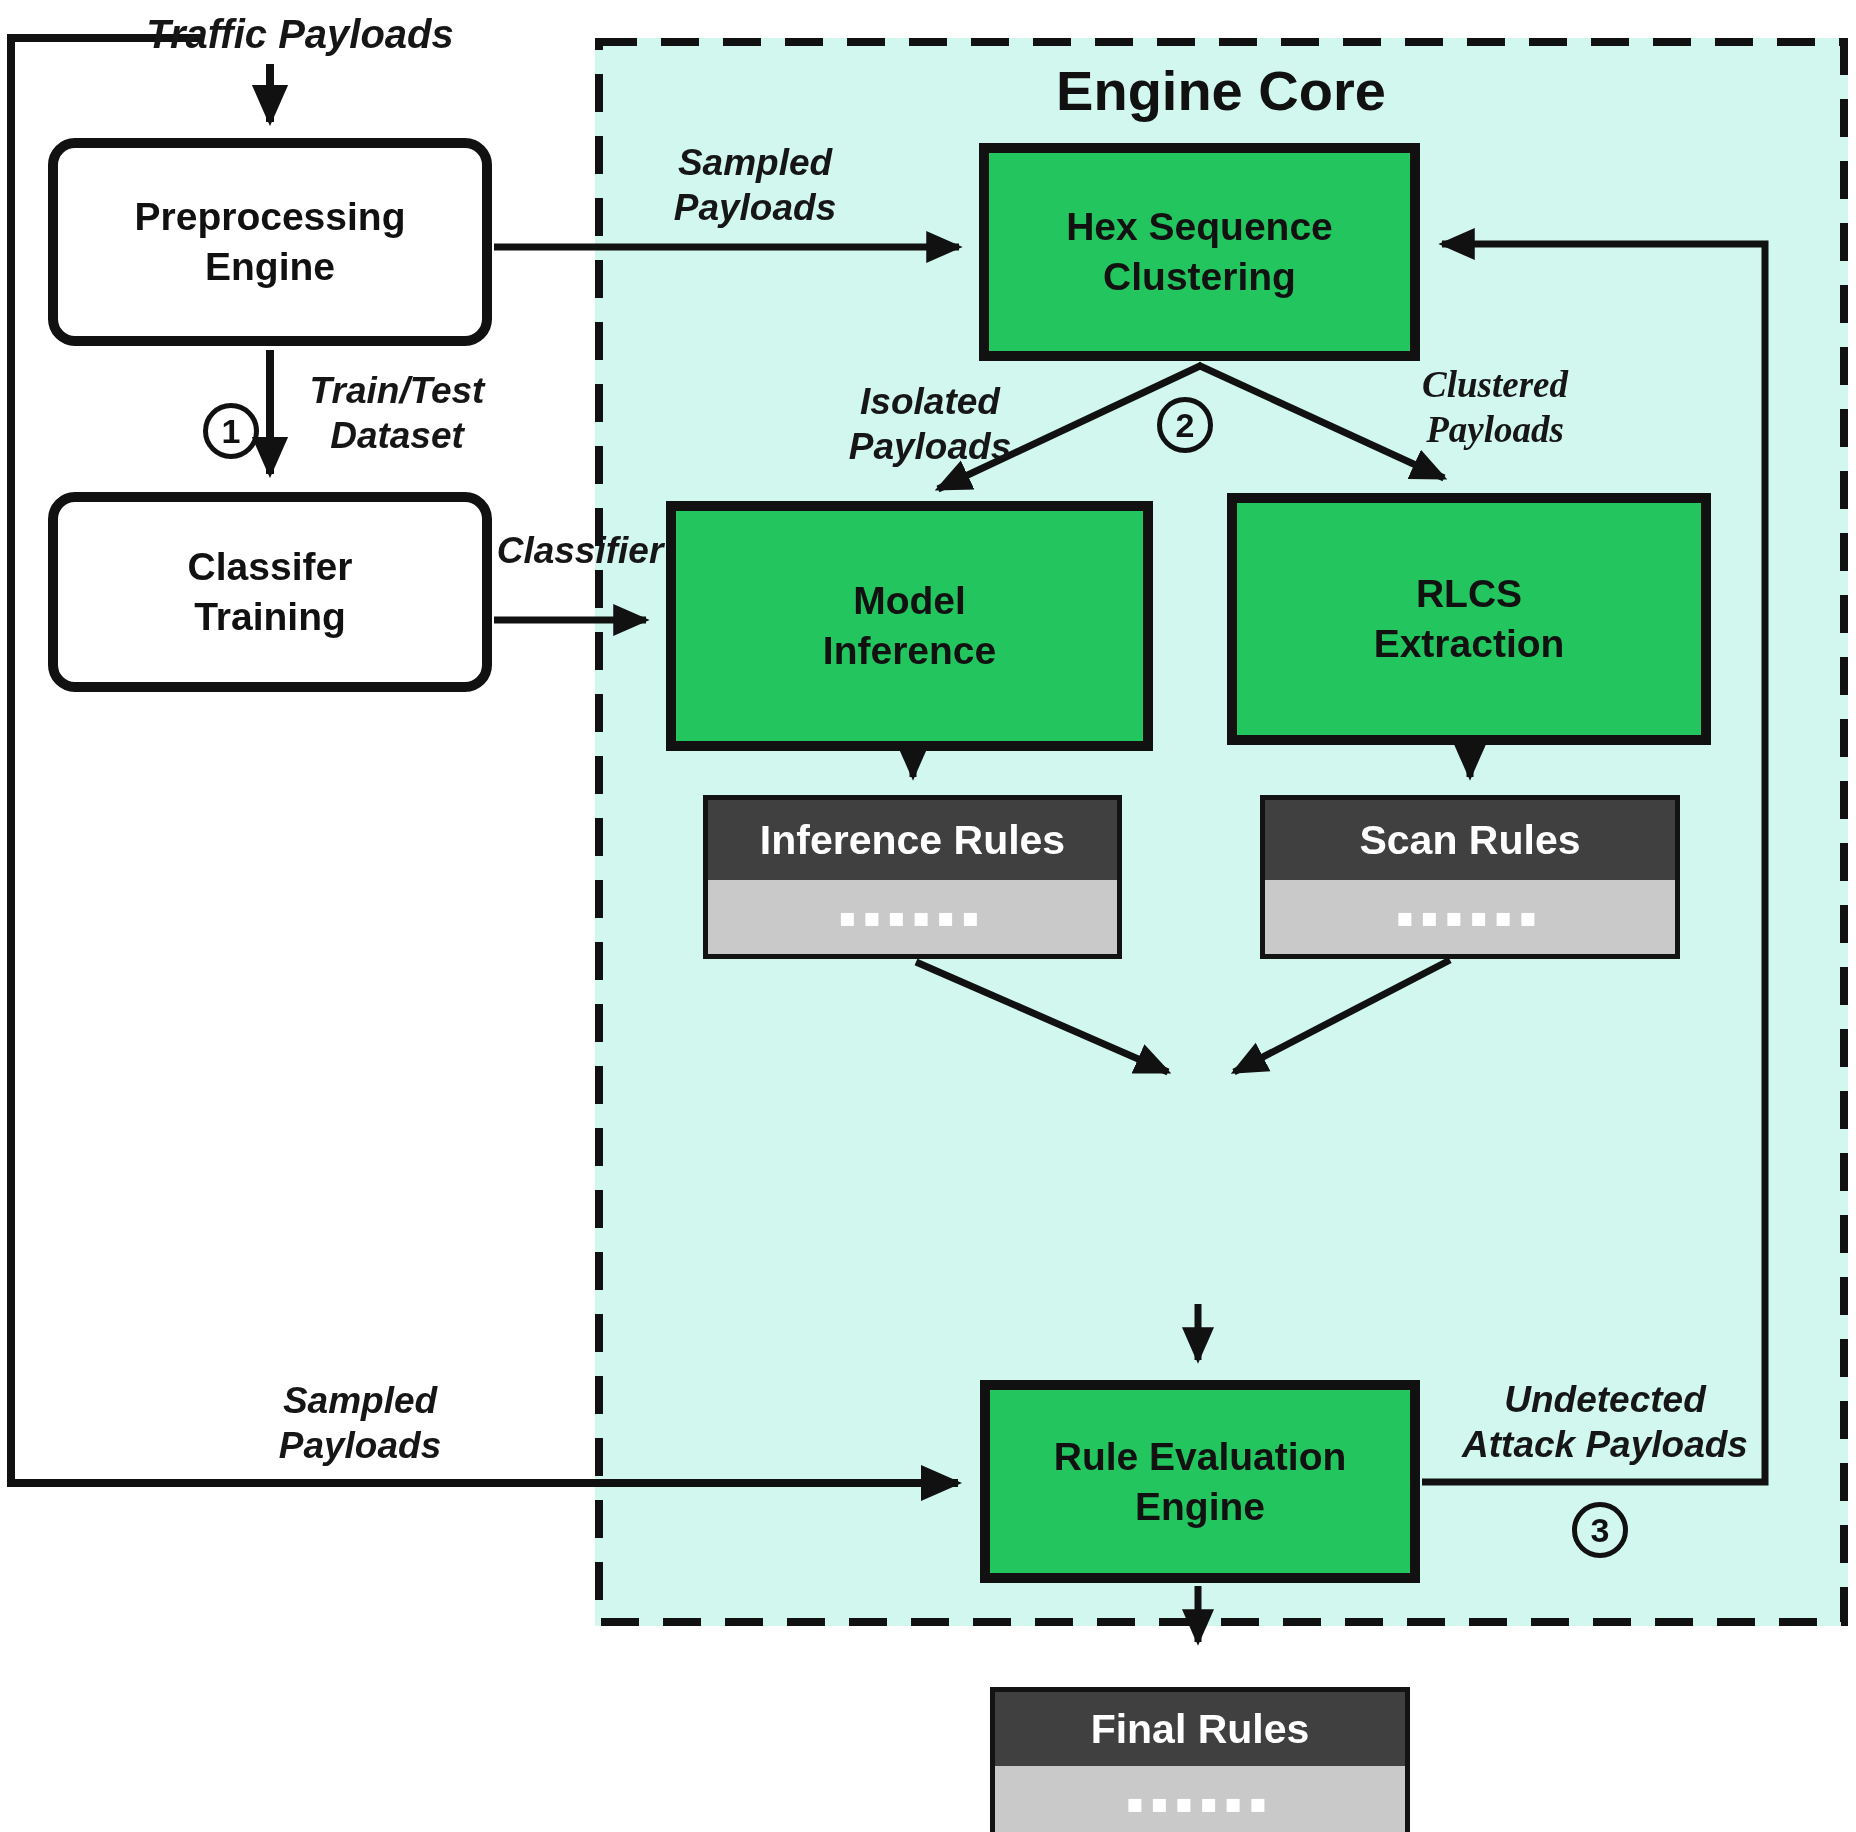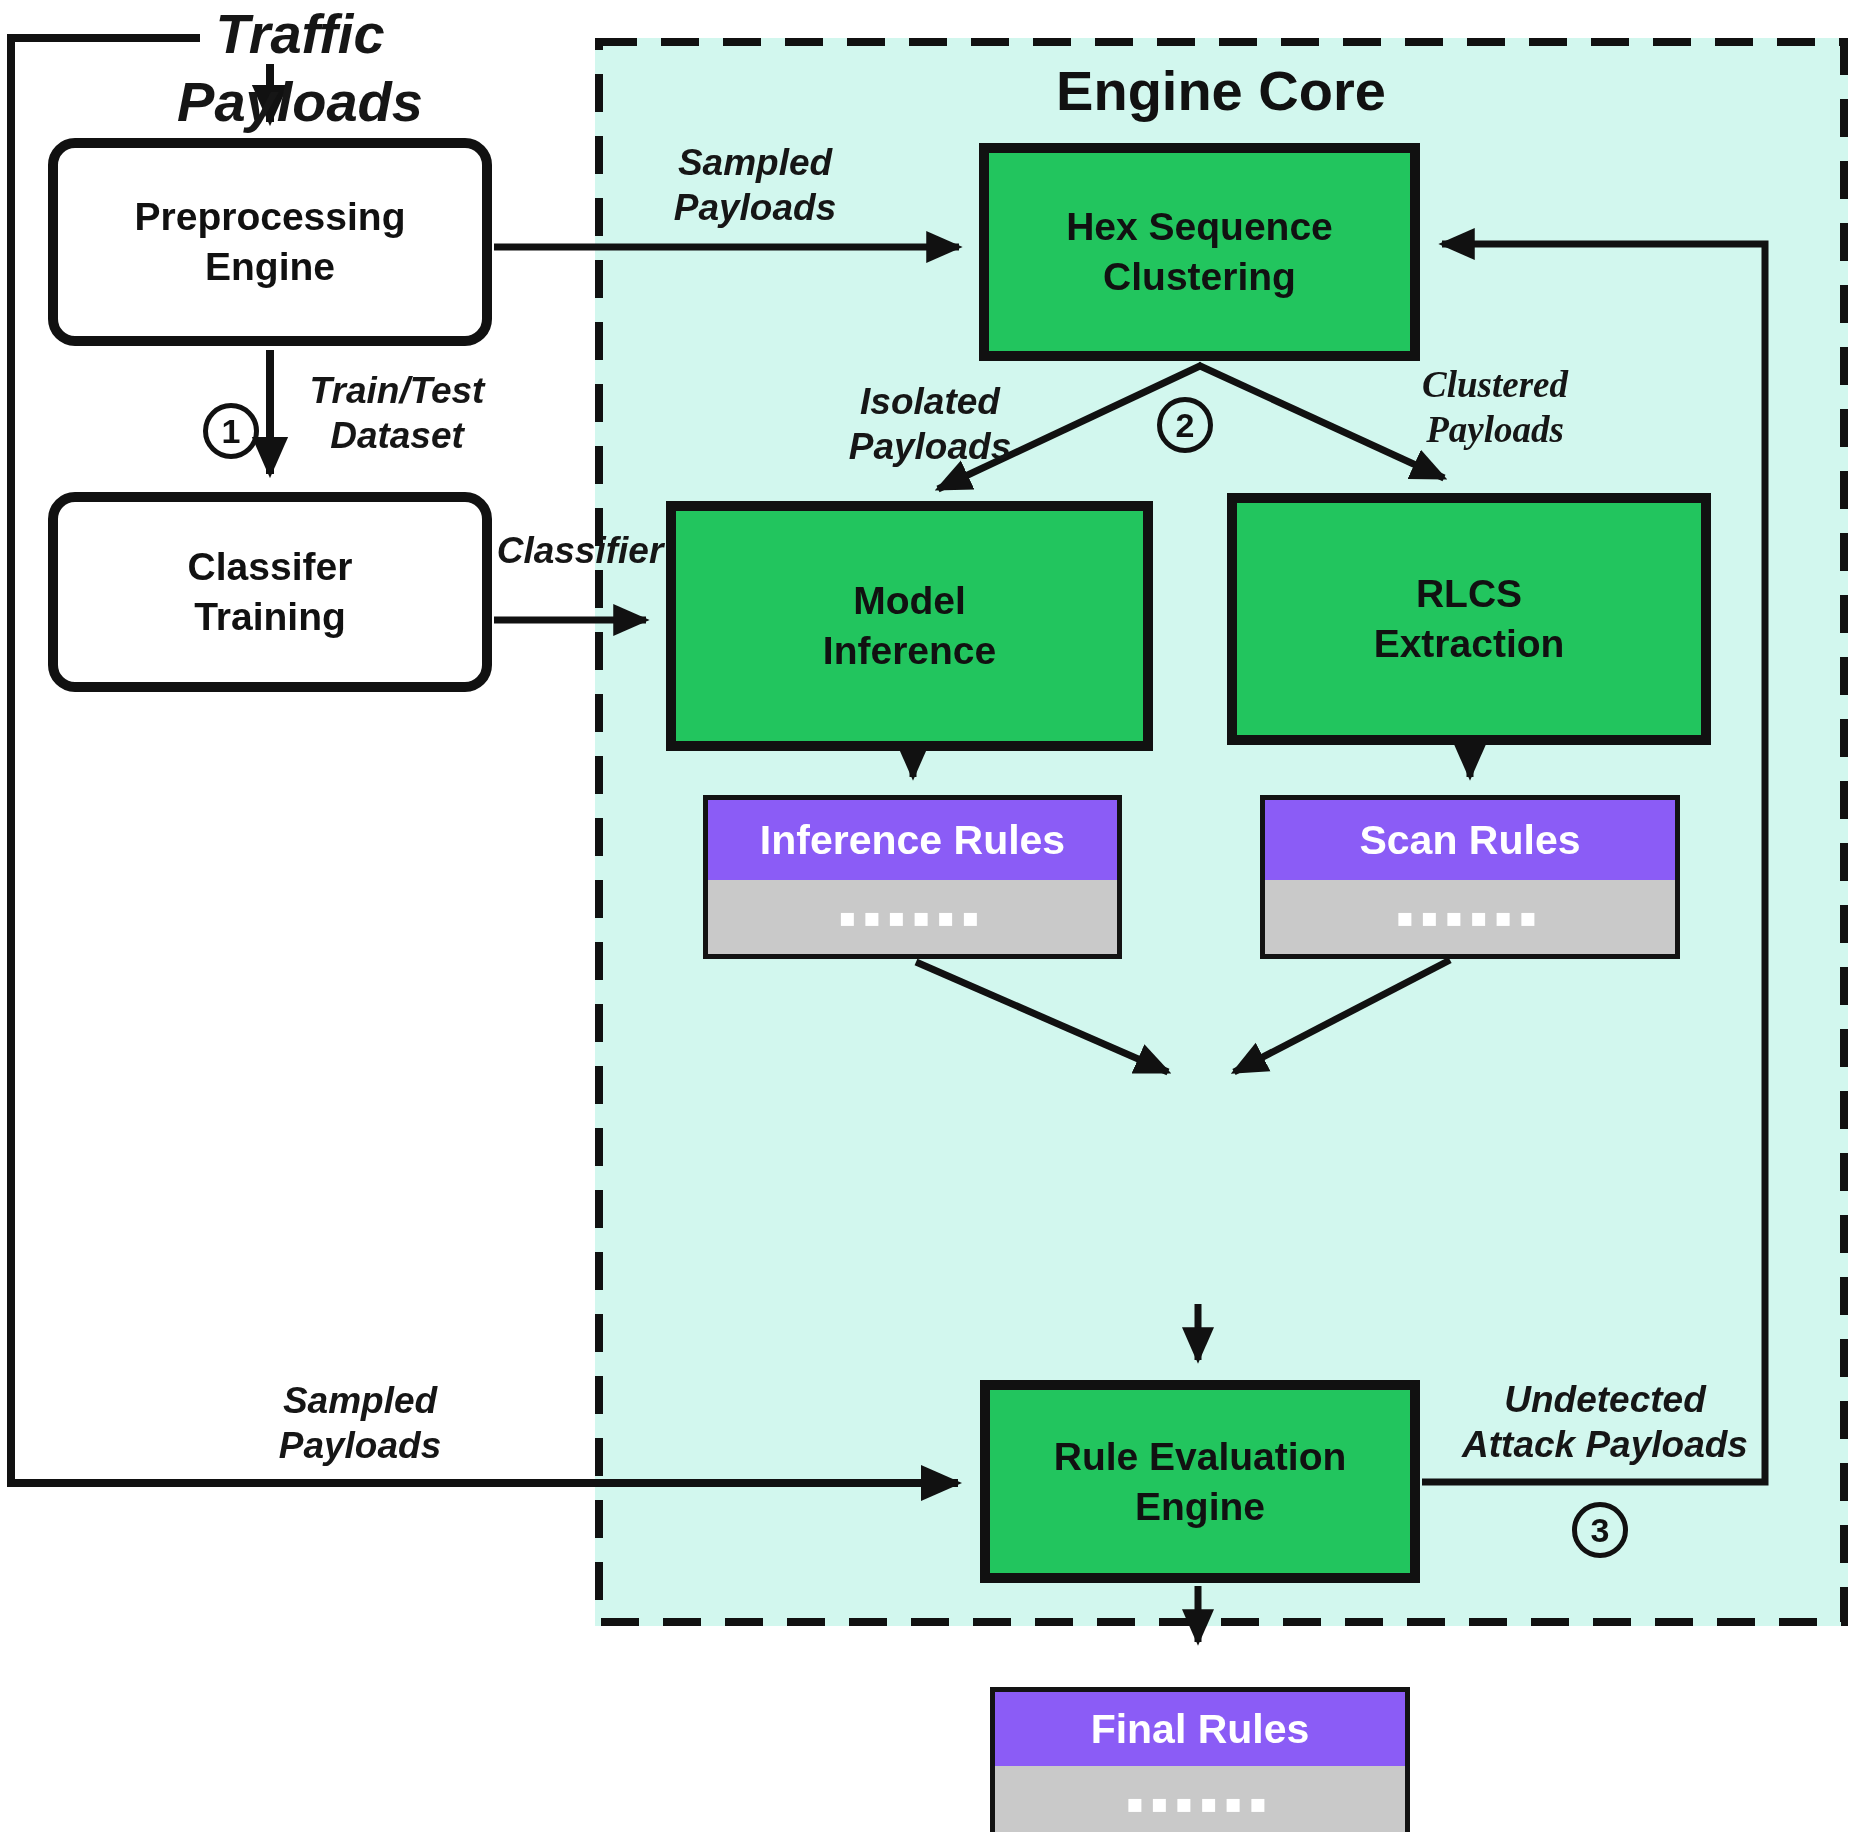--- a/index.html
+++ b/index.html
@@ -14,21 +14,21 @@
     position:absolute;z-index:3;border:10px solid #111;box-sizing:border-box;
     display:flex;align-items:center;justify-content:center;text-align:center;
     font-weight:bold;font-size:39px;line-height:1.28;white-space:pre-line;
   }
   .node.white{background:#ffffff;border-radius:27px;}
   .node.teal{background:#22c55e;}
   .artifact{
     position:absolute;z-index:3;border:5px solid #131313;box-sizing:border-box;background:#c9c9c9;
   }
   .artifact .hdr{
-    background:#8b5cf6;color:#ffffff;font-weight:bold;font-size:41px;
+    background:#404040;color:#ffffff;font-weight:bold;font-size:41px;
     display:flex;align-items:center;justify-content:center;text-align:center;
   }
   .artifact .body{
     background:#c9c9c9;display:flex;align-items:center;justify-content:center;
     color:#ffffff;font-size:26px;letter-spacing:7px;font-weight:bold;
     font-family:"DejaVu Sans",sans-serif;
   }
   .flabel{
     position:absolute;z-index:4;font-style:italic;font-weight:600;font-size:37px;
     line-height:1.22;text-align:center;white-space:pre-line;color:#161616;
@@ -114,21 +114,21 @@
   <div class="artifact" style="left:1260px;top:795px;width:420px;height:164px;">
     <div class="hdr" style="height:80px;">Scan Rules</div>
     <div class="body" style="height:74px;">▪▪▪▪▪▪</div>
   </div>
 
   <div class="artifact" style="left:990px;top:1663px;width:420px;height:158px;margin-top:24px;">
     <div class="hdr" style="height:74px;">Final Rules</div>
     <div class="body" style="height:74px;">▪▪▪▪▪▪</div>
   </div>
 
-  <div class="flabel" style="left:130px;top:0;width:340px;font-size:56px;">Traffic Payloads</div>
+  <div class="flabel" style="left:130px;top:10px;width:340px;font-size:40px;">Traffic Payloads</div>
 
   <div class="flabel" style="left:605px;top:140px;width:300px;">Sampled
 Payloads</div>
 
   <div class="flabel" style="left:272px;top:368px;width:250px;">Train/Test
 Dataset</div>
 
   <div class="flabel" style="left:440px;top:528px;width:280px;">Classifier</div>
 
   <div class="flabel" style="left:780px;top:355px;width:300px;margin-top:24px;">Isolated

